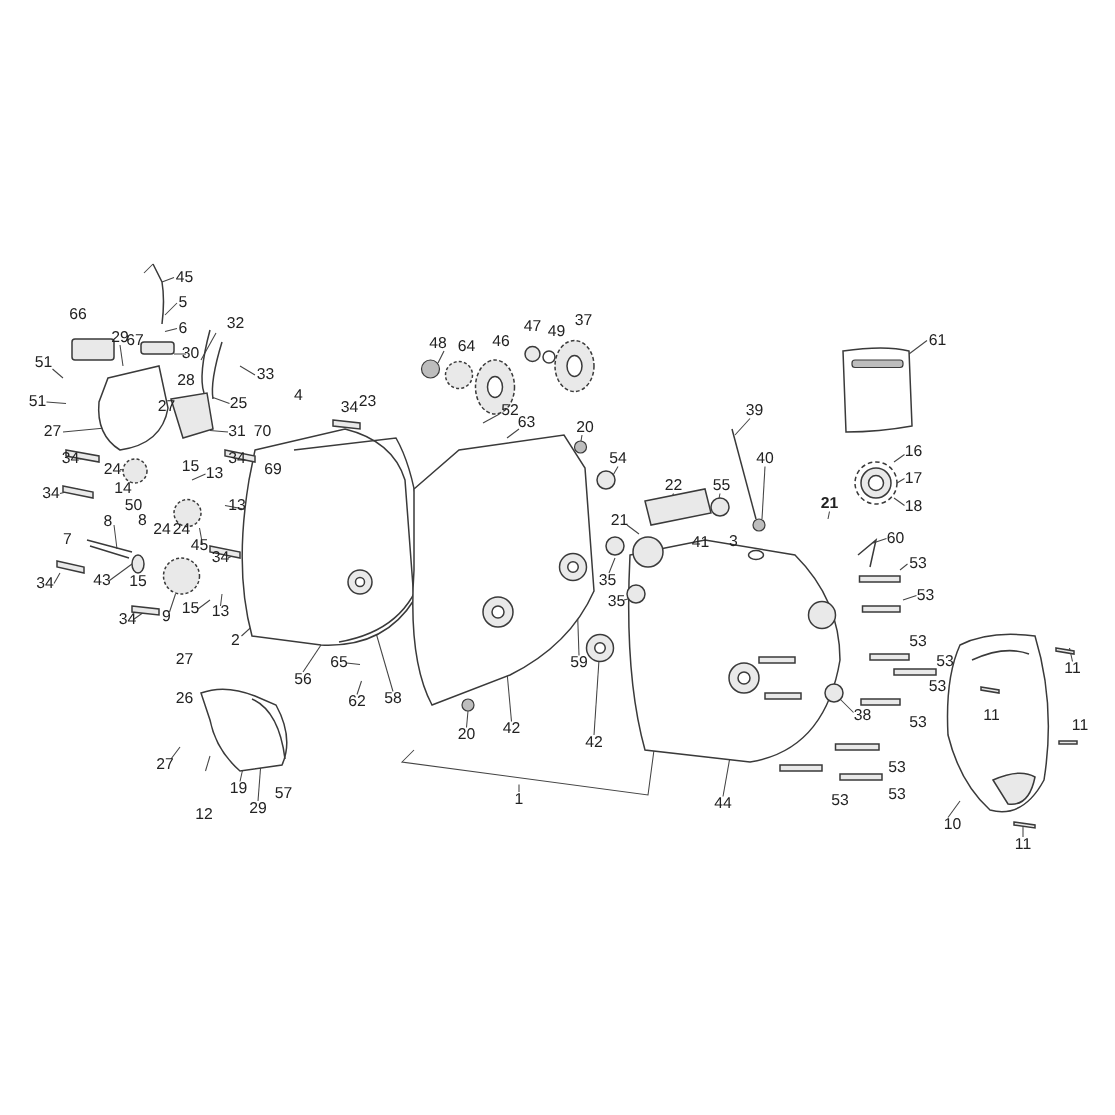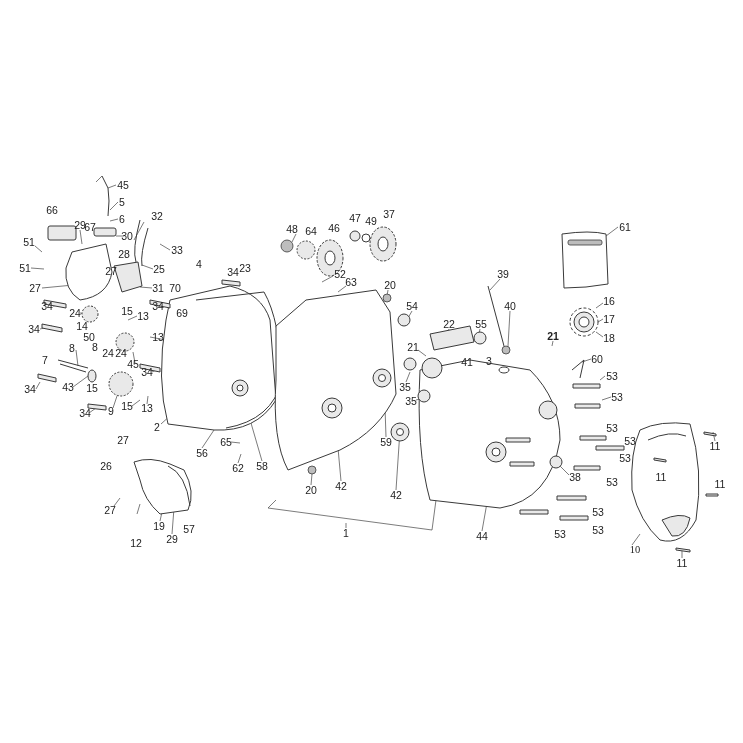--- a/index.html
+++ b/index.html
@@ -246,21 +246,21 @@
       <span class="lbl" style="left: 127px; top: 406px;">15</span>
       <span class="lbl" style="left: 111px; top: 411px;">9</span>
       <span class="lbl" style="left: 147px; top: 408px;">13</span>
       <span class="lbl" style="left: 85px; top: 413px;">34</span>
       <span class="lbl" style="left: 157px; top: 427px;">2</span>
       <span class="lbl" style="left: 123px; top: 440px;">27</span>
       <span class="lbl" style="left: 202px; top: 453px;">56</span>
       <span class="lbl" style="left: 226px; top: 442px;">65</span>
       <span class="lbl" style="left: 262px; top: 466px;">58</span>
       <span class="lbl" style="left: 238px; top: 468px;">62</span>
-      <span class="lbl" style="left: 106px; top: 466px;">26</span>
+      <span class="lbl" style="left: 123px; top: 466px;">26</span>
       <span class="lbl" style="left: 110px; top: 510px;">27</span>
       <span class="lbl" style="left: 136px; top: 519px; margin-top: 24px;">12</span>
       <span class="lbl" style="left: 159px; top: 526px;">19</span>
       <span class="lbl" style="left: 189px; top: 529px;">57</span>
       <span class="lbl" style="left: 172px; top: 539px;">29</span>
       <span class="lbl" style="left: 292px; top: 229px;">48</span>
       <span class="lbl" style="left: 311px; top: 231px;">64</span>
       <span class="lbl" style="left: 334px; top: 228px;">46</span>
       <span class="lbl" style="left: 355px; top: 218px;">47</span>
       <span class="lbl" style="left: 371px; top: 221px;">49</span>
@@ -296,16 +296,16 @@
       <span class="lbl" style="left: 612px; top: 482px;">53</span>
       <span class="lbl" style="left: 341px; top: 486px;">42</span>
       <span class="lbl" style="left: 311px; top: 490px;">20</span>
       <span class="lbl" style="left: 720px; top: 484px;">11</span>
       <span class="lbl" style="left: 396px; top: 495px;">42</span>
       <span class="lbl" style="left: 598px; top: 512px;">53</span>
       <span class="lbl" style="left: 598px; top: 530px;">53</span>
       <span class="lbl" style="left: 560px; top: 534px;">53</span>
       <span class="lbl" style="left: 482px; top: 536px;">44</span>
       <span class="lbl" style="left: 346px; top: 533px;">1</span>
-      <span class="lbl" style="left: 635px; top: 550px; font-family: Liberation Serif, serif;">10</span>
+      <span class="lbl" style="left: 635px; top: 550px;">10</span>
       <span class="lbl" style="left: 682px; top: 563px;">11</span>
     </div>
 </div>
 
 </body></html>

